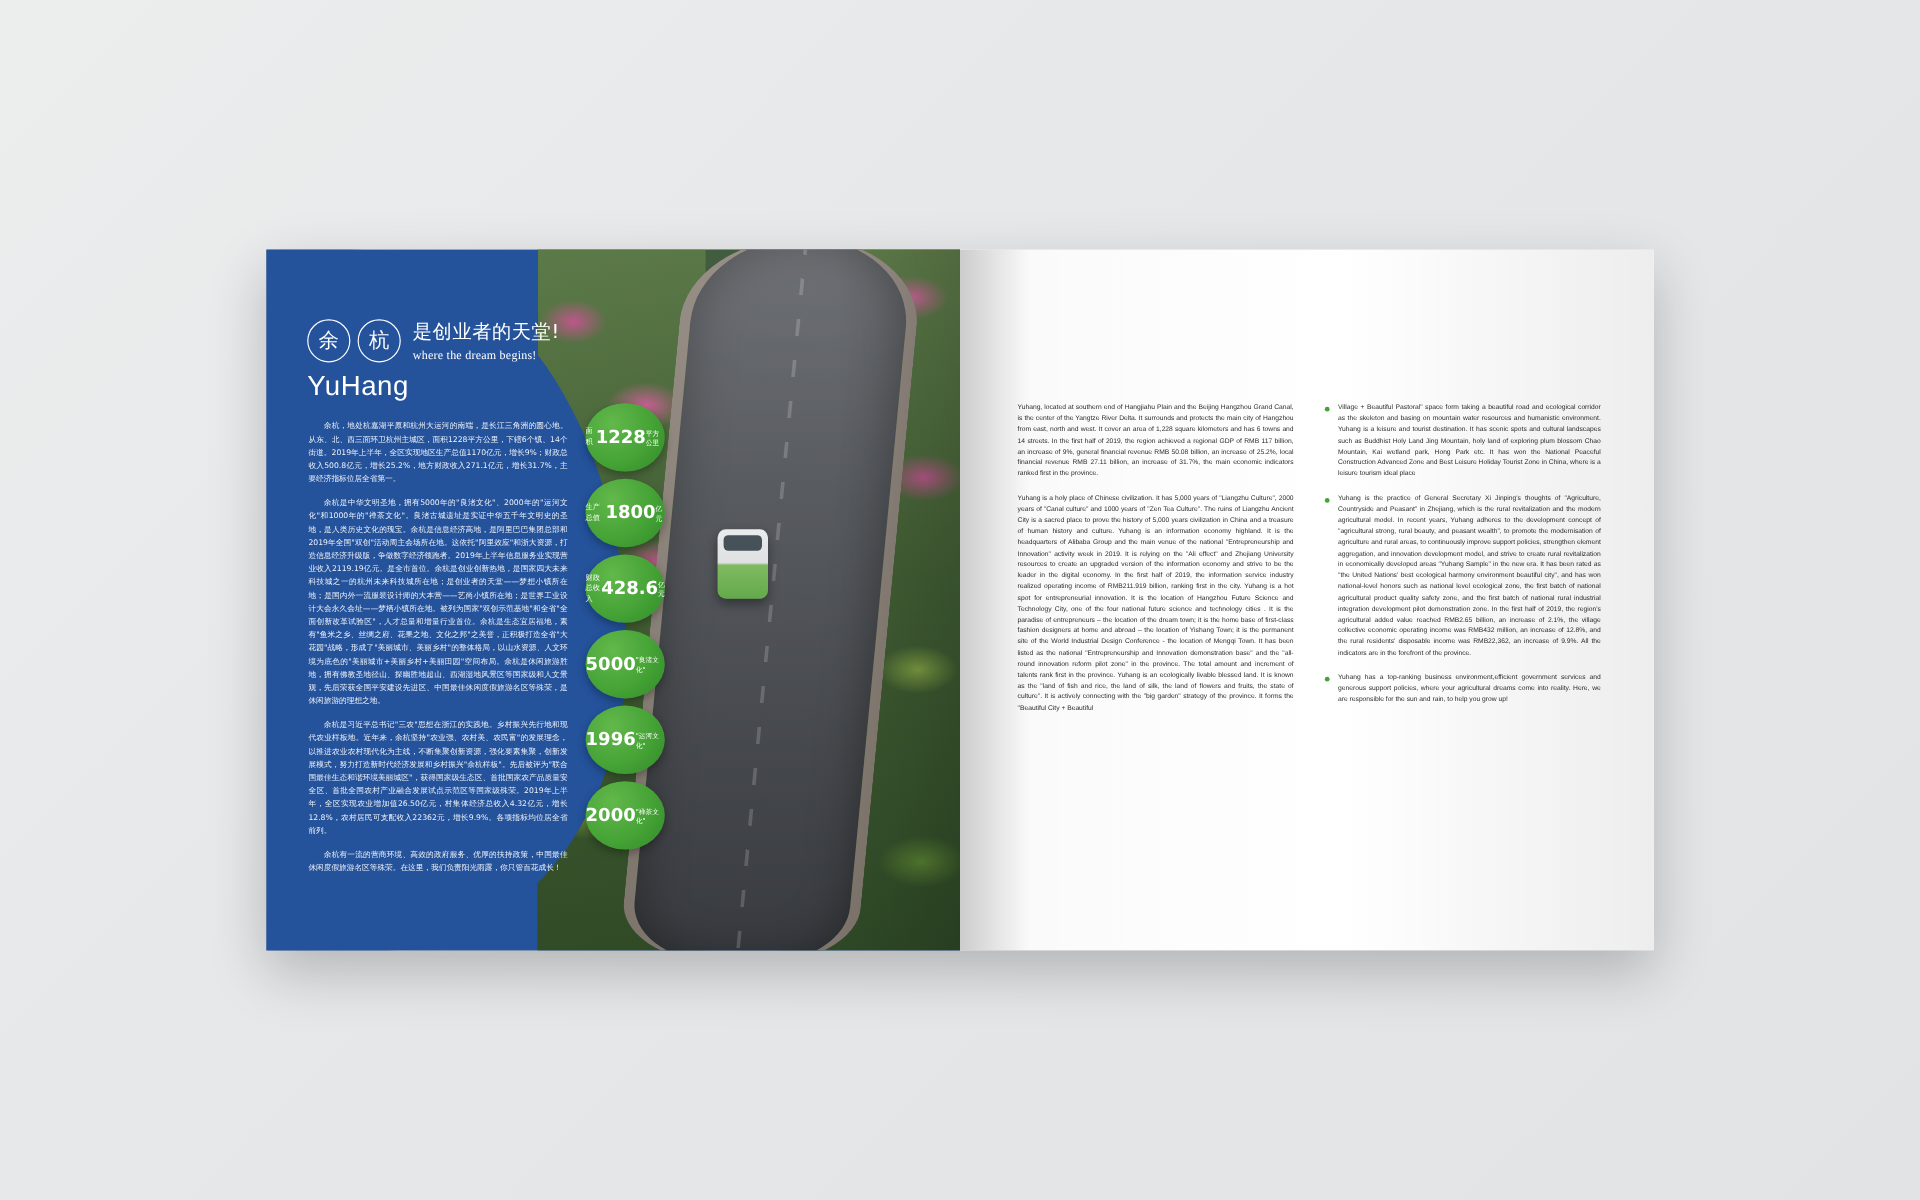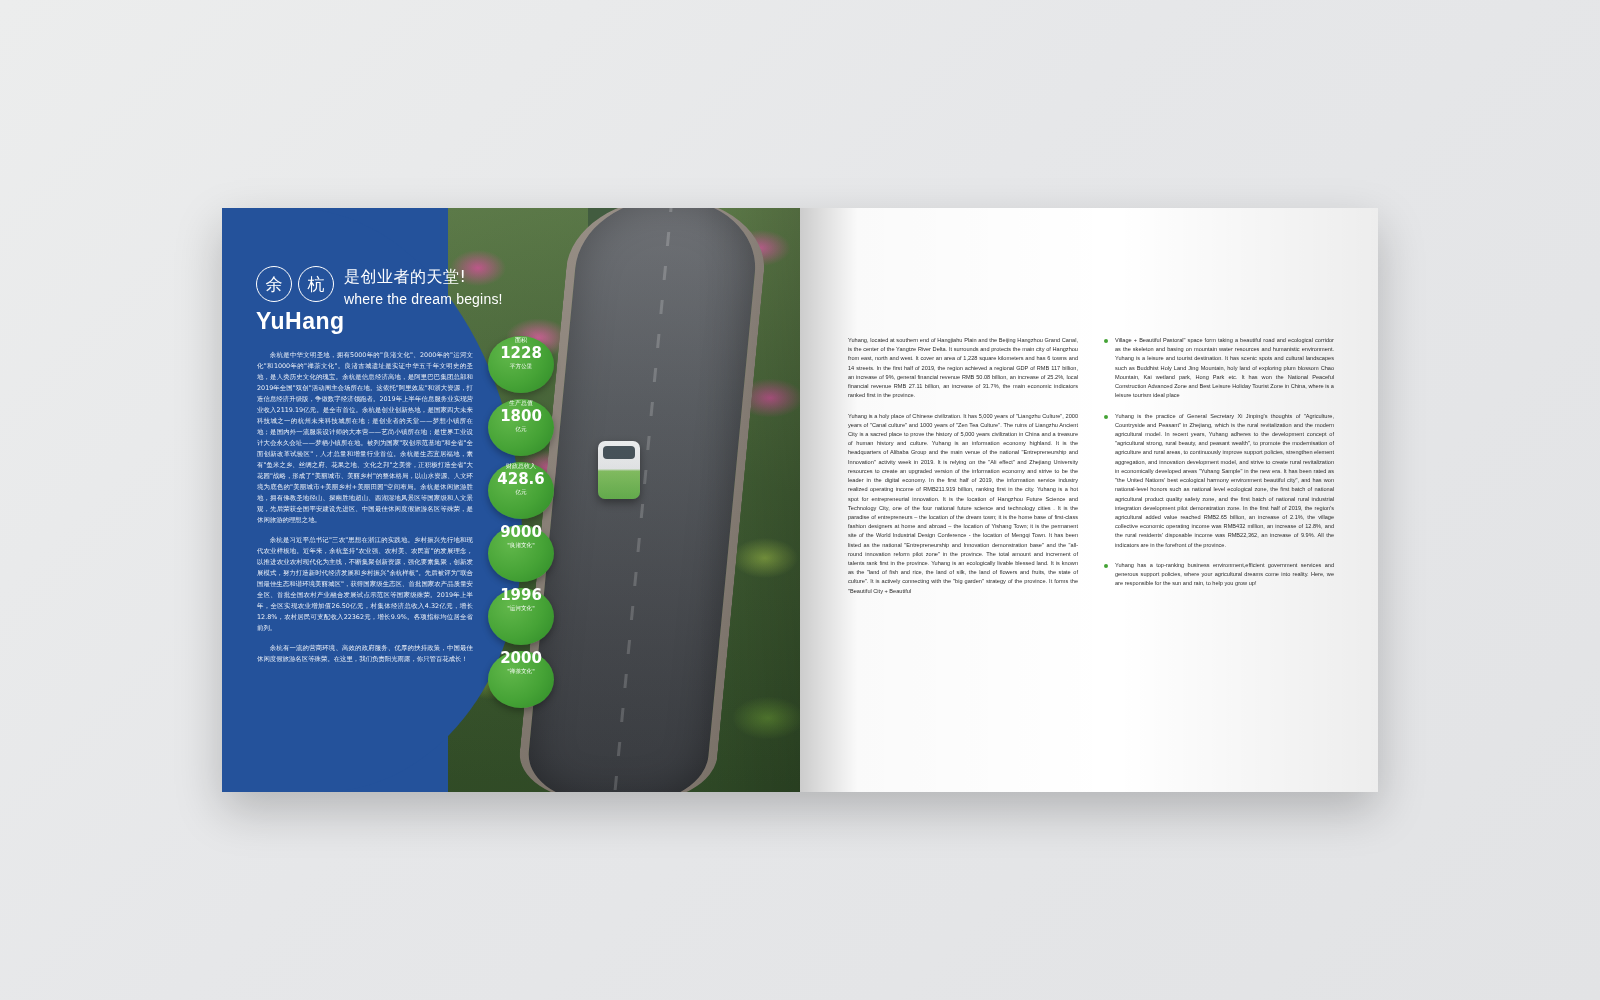--- a/index.html
+++ b/index.html
@@ -174,28 +174,28 @@
   .brand-circle {
     width: 34px; height: 34px;
     border-radius: 50%;
     border: 1.6px solid #ffffff;
     display: flex; align-items: center; justify-content: center;
     font-size: 17px; line-height: 1;
     font-family: "DejaVu Sans", sans-serif;
   }
   .brand-right { padding-top: 1px; }
   .slogan-cn { font-size: 16px; letter-spacing: .5px; font-family: "DejaVu Sans", sans-serif; }
-  .slogan-en { font-size: 14px; margin-top: 3px; letter-spacing: .2px; }
+  .slogan-en { font-size: 10px; margin-top: 3px; letter-spacing: .2px; font-family: Liberation Serif, serif; }
 
   .brand-name {
     position: absolute;
     left: 34px;
     top: 100px;
     font-size: 23px;
-    font-weight: bold;
+    font-weight: normal;
     letter-spacing: .5px;
   }
 
   .cn-body {
     position: absolute;
     left: 35px;
     top: 142px;
     width: 216px;
     font-family: "DejaVu Sans", sans-serif;
     font-size: 6.4px;
@@ -214,23 +214,23 @@
     z-index: 5;
   }
   .stat {
     width: 66px;
     height: 57px;
     border-radius: 50%;
     background: radial-gradient(circle at 34% 30%, #62b84b 0%, #46a336 55%, #2f8a28 100%);
     box-shadow: 0 3px 7px rgba(0,0,0,0.30);
     margin-bottom: 6px;
     display: flex;
-    flex-direction: column;
+    flex-direction: row;
     align-items: center;
-    justify-content: flex-start;
+    justify-content: center;
     color: #ffffff;
     font-family: "DejaVu Sans", sans-serif;
   }
   .stat .cap { font-size: 6px; opacity: .95; margin-bottom: 1px; }
   .stat .val { font-size: 15px; font-weight: bold; line-height: 1; }
   .stat .sub { font-size: 5.6px; margin-top: 2px; }
 
   
   .right {
     background: #ffffff;
@@ -293,20 +293,21 @@
           </div>
           <div class="brand-right">
             <div class="slogan-cn">是创业者的天堂!</div>
             <div class="slogan-en">where the dream begins!</div>
           </div>
         </div>
 
         <div class="brand-name">YuHang</div>
 
         <div class="cn-body">
+          <p>余杭，地处杭嘉湖平原和杭州大运河的南端，是长江三角洲的圆心地。从东、北、西三面环卫杭州主城区，面积1228平方公里，下辖6个镇、14个街道。2019年上半年，全区实现地区生产总值1170亿元，增长9%；财政总收入500.8亿元，增长25.2%，地方财政收入271.1亿元，增长31.7%，主要经济指标位居全省第一。</p>
           <p>余杭是中华文明圣地，拥有5000年的"良渚文化"、2000年的"运河文化"和1000年的"禅茶文化"。良渚古城遗址是实证中华五千年文明史的圣地，是人类历史文化的瑰宝。余杭是信息经济高地，是阿里巴巴集团总部和2019年全国"双创"活动周主会场所在地。这依托"阿里效应"和浙大资源，打造信息经济升级版，争做数字经济领跑者。2019年上半年信息服务业实现营业收入2119.19亿元。是全市首位。余杭是创业创新热地，是国家四大未来科技城之一的杭州未来科技城所在地；是创业者的天堂——梦想小镇所在地；是国内外一流服装设计师的大本营——艺尚小镇所在地；是世界工业设计大会永久会址——梦栖小镇所在地。被列为国家"双创示范基地"和全省"全面创新改革试验区"，人才总量和增量行业首位。余杭是生态宜居福地，素有"鱼米之乡、丝绸之府、花果之地、文化之邦"之美誉，正积极打造全省"大花园"战略，形成了"美丽城市、美丽乡村"的整体格局，以山水资源、人文环境为底色的"美丽城市+美丽乡村+美丽田园"空间布局。余杭是休闲旅游胜地，拥有佛教圣地径山、探幽胜地超山、西湖湿地风景区等国家级和人文景观，先后荣获全国平安建设先进区、中国最佳休闲度假旅游名区等殊荣，是休闲旅游的理想之地。</p>
           <p>余杭是习近平总书记"三农"思想在浙江的实践地。乡村振兴先行地和现代农业样板地。近年来，余杭坚持"农业强、农村美、农民富"的发展理念，以推进农业农村现代化为主线，不断集聚创新资源，强化要素集聚，创新发展模式，努力打造新时代经济发展和乡村振兴"余杭样板"。先后被评为"联合国最佳生态和谐环境美丽城区"，获得国家级生态区、首批国家农产品质量安全区、首批全国农村产业融合发展试点示范区等国家级殊荣。2019年上半年，全区实现农业增加值26.50亿元，村集体经济总收入4.32亿元，增长12.8%，农村居民可支配收入22362元，增长9.9%。各项指标均位居全省前列。</p>
           <p>余杭有一流的营商环境、高效的政府服务、优厚的扶持政策，中国最佳休闲度假旅游名区等殊荣。在这里，我们负责阳光雨露，你只管百花成长！</p>
         </div>
 
         <div class="stats">
           <div class="stat">
             <span class="cap">面积</span>
             <span class="val">1228</span>
             <span class="sub">平方公里</span>
@@ -315,21 +316,21 @@
             <span class="cap">生产总值</span>
             <span class="val">1800</span>
             <span class="sub">亿元</span>
           </div>
           <div class="stat">
             <span class="cap">财政总收入</span>
             <span class="val">428.6</span>
             <span class="sub">亿元</span>
           </div>
           <div class="stat">
-            <span class="val">9000</span>
+            <span class="val">5000</span>
             <span class="sub">"良渚文化"</span>
           </div>
           <div class="stat">
             <span class="val">1996</span>
             <span class="sub">"运河文化"</span>
           </div>
           <div class="stat">
             <span class="val">2000</span>
             <span class="sub">"禅茶文化"</span>
           </div>

